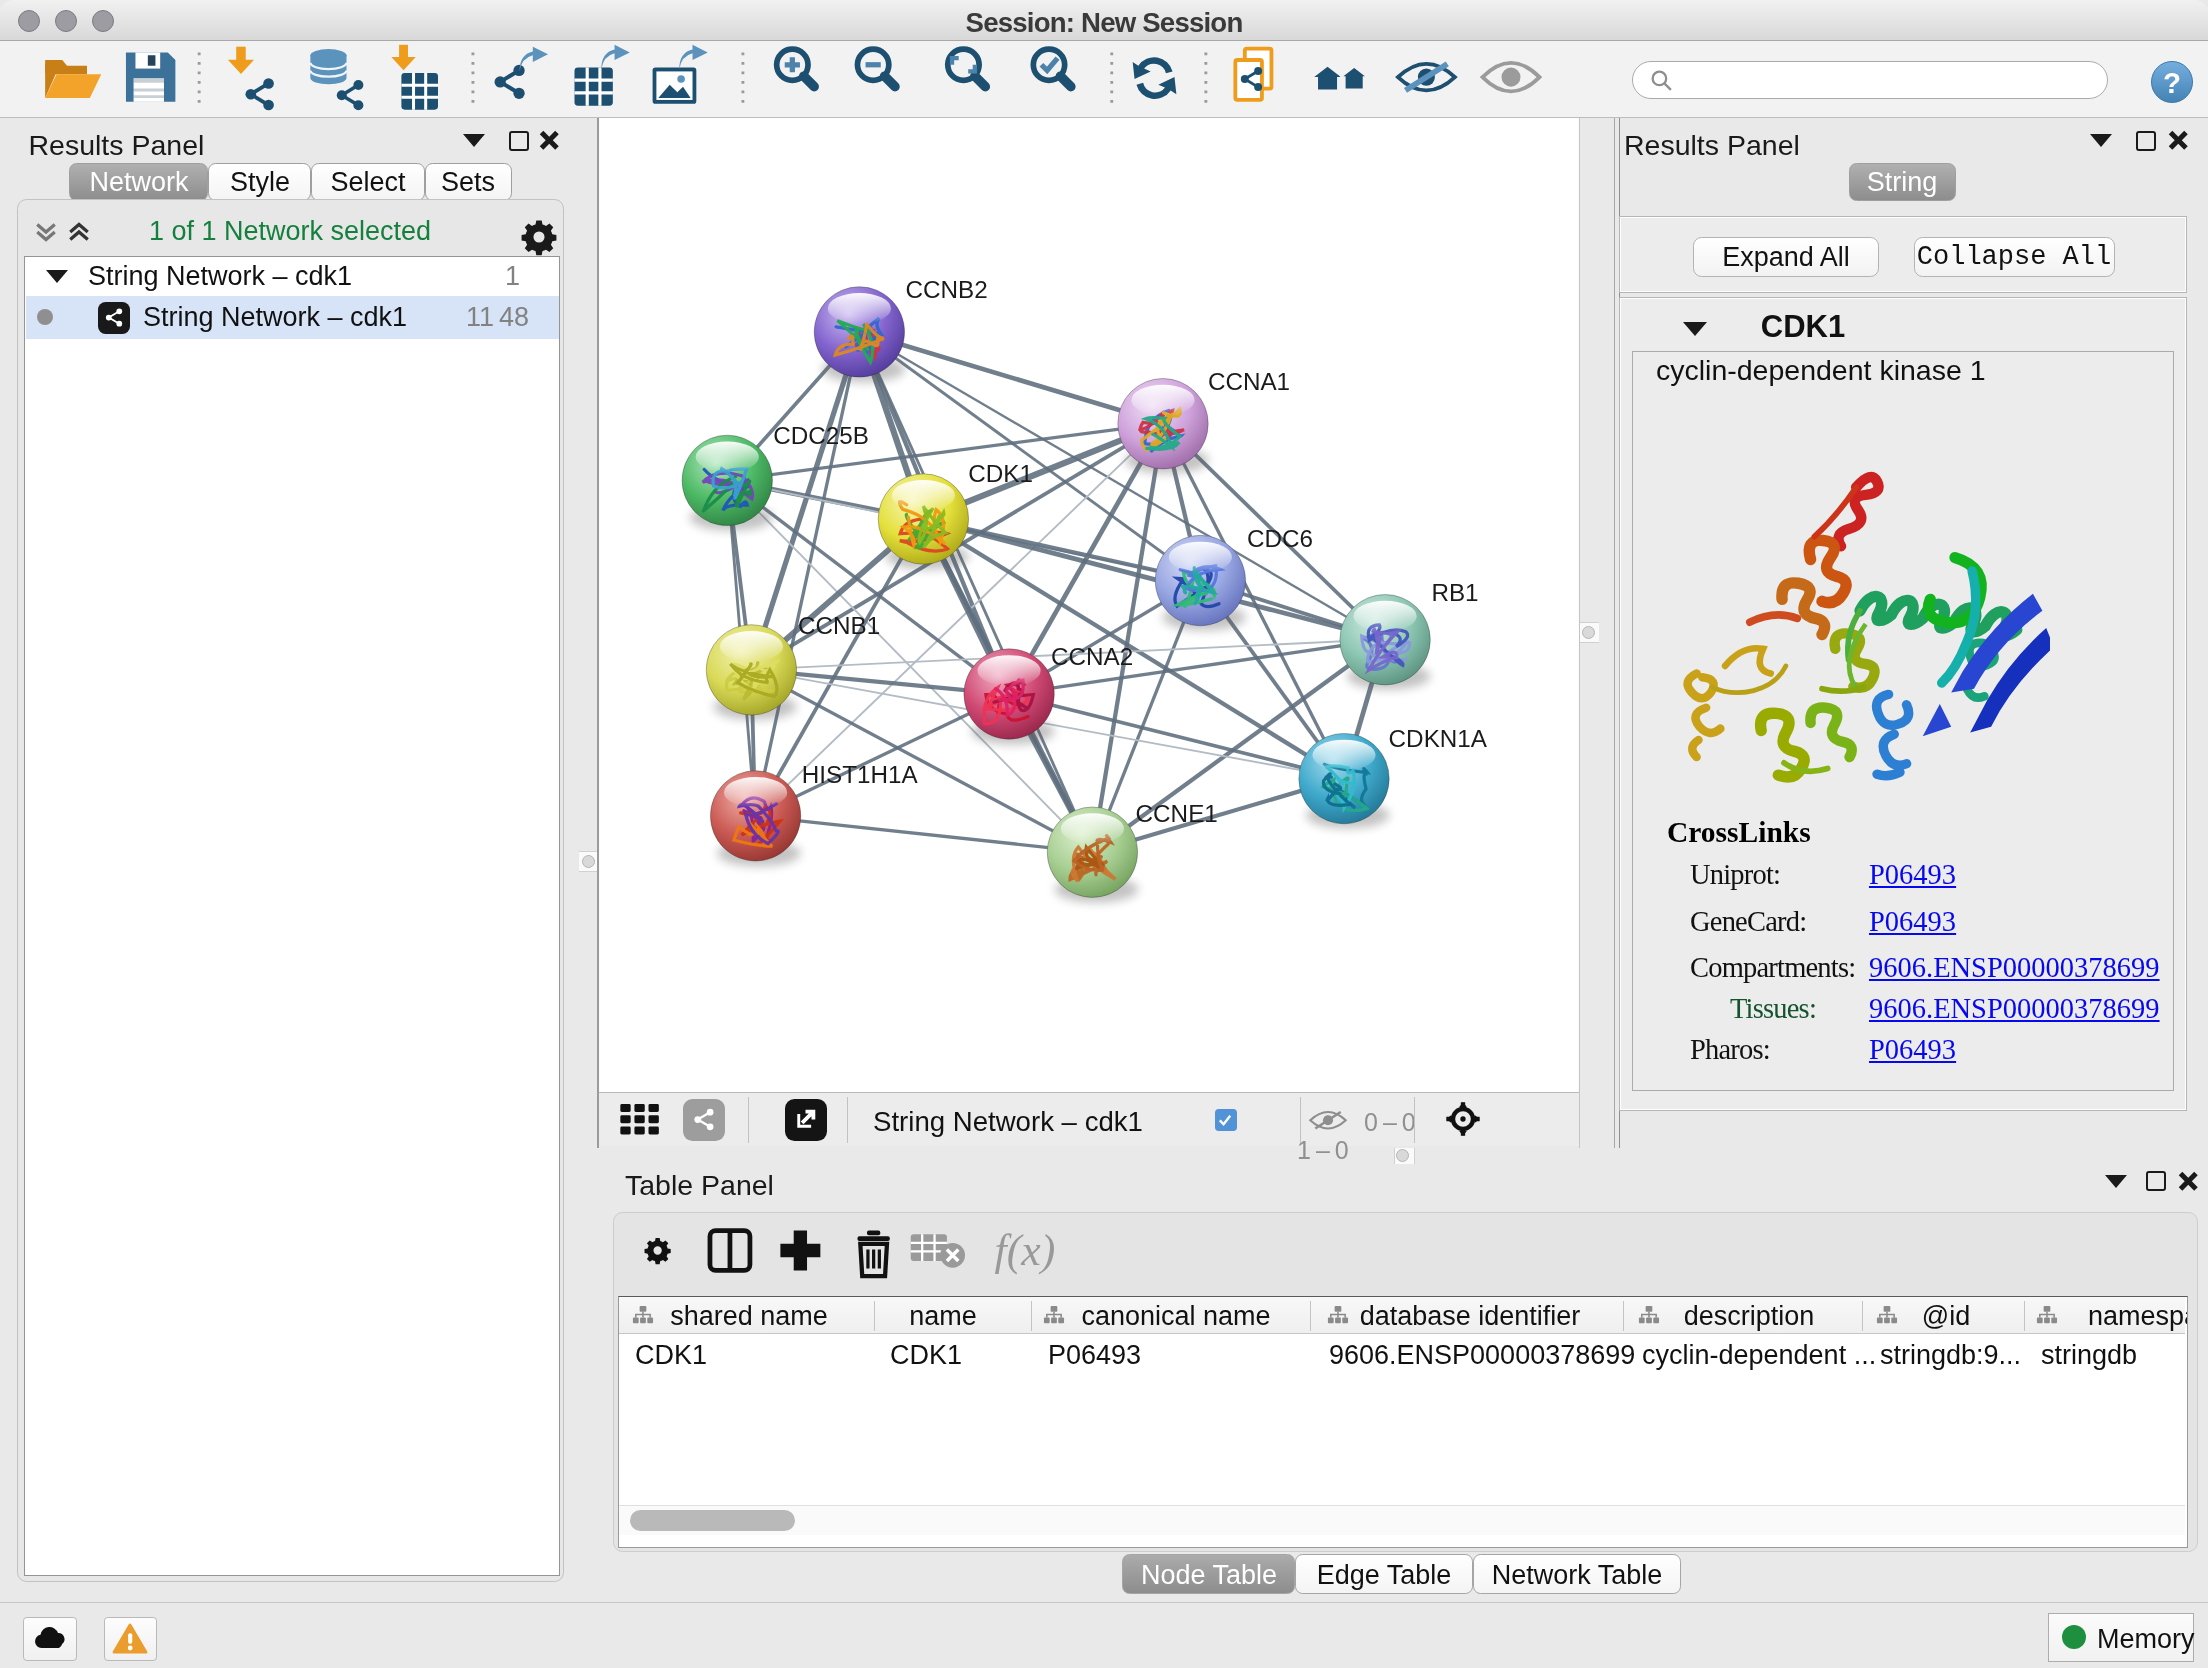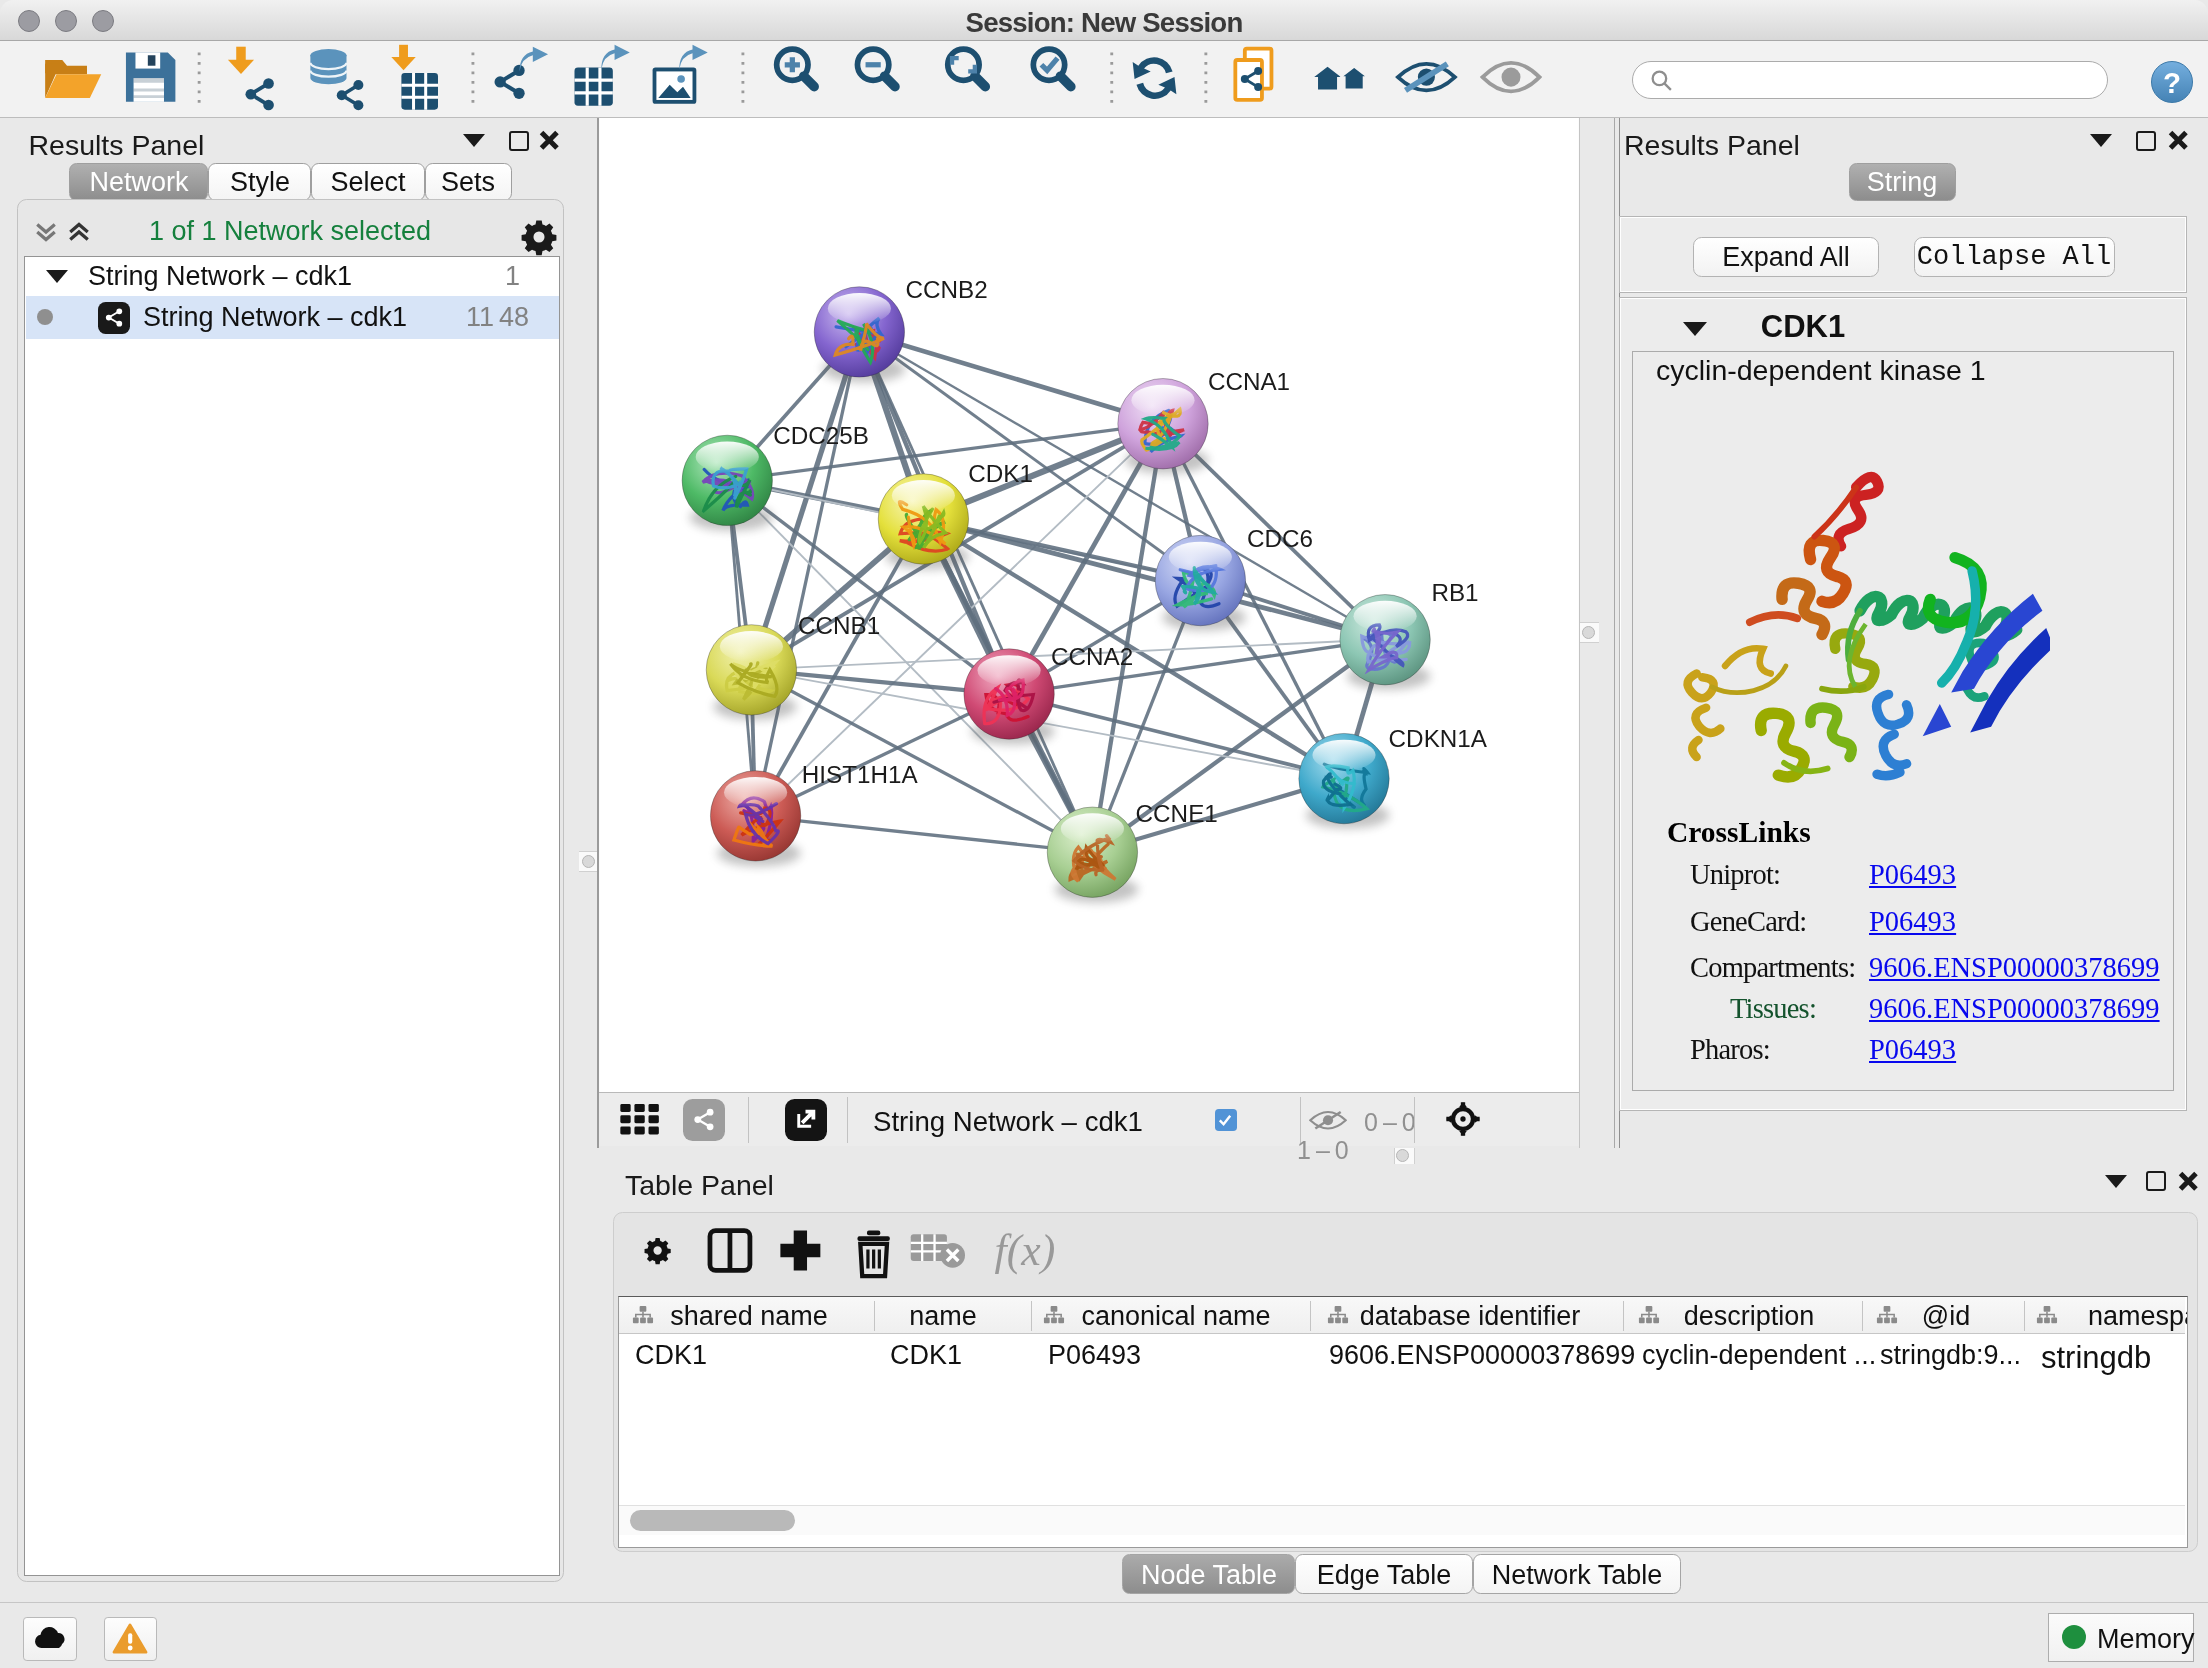--- a/index.html
+++ b/index.html
@@ -637,21 +637,21 @@
 <div style="position:absolute;left:851px;top:5.7px;font-size:27px;color:#111;font-weight:normal;font-family:'Liberation Sans',sans-serif;white-space:nowrap;line-height:1;transform:translateX(-50%);">database identifier</div>
 <div style="position:absolute;left:1130px;top:5.7px;font-size:27px;color:#111;font-weight:normal;font-family:'Liberation Sans',sans-serif;white-space:nowrap;line-height:1;transform:translateX(-50%);">description</div>
 <div style="position:absolute;left:1327px;top:5.7px;font-size:27px;color:#111;font-weight:normal;font-family:'Liberation Sans',sans-serif;white-space:nowrap;line-height:1;transform:translateX(-50%);">@id</div>
 <div style="position:absolute;left:1469px;top:5.7px;font-size:27px;color:#111;font-weight:normal;font-family:'Liberation Sans',sans-serif;white-space:nowrap;line-height:1;">namespace</div>
 <div style="position:absolute;left:16px;top:45px;font-size:27px;color:#111;font-weight:normal;font-family:'Liberation Sans',sans-serif;white-space:nowrap;line-height:1;">CDK1</div>
 <div style="position:absolute;left:271px;top:45px;font-size:27px;color:#111;font-weight:normal;font-family:'Liberation Sans',sans-serif;white-space:nowrap;line-height:1;">CDK1</div>
 <div style="position:absolute;left:429px;top:45px;font-size:27px;color:#111;font-weight:normal;font-family:'Liberation Sans',sans-serif;white-space:nowrap;line-height:1;">P06493</div>
 <div style="position:absolute;left:710px;top:45px;font-size:27px;color:#111;font-weight:normal;font-family:'Liberation Sans',sans-serif;white-space:nowrap;line-height:1;">9606.ENSP00000378699</div>
 <div style="position:absolute;left:1023px;top:45px;font-size:27px;color:#111;font-weight:normal;font-family:'Liberation Sans',sans-serif;white-space:nowrap;line-height:1;">cyclin-dependent ...</div>
 <div style="position:absolute;left:1261px;top:45px;font-size:27px;color:#111;font-weight:normal;font-family:'Liberation Sans',sans-serif;white-space:nowrap;line-height:1;">stringdb:9...</div>
-<div style="position:absolute;left:1422px;top:45px;font-size:31px;color:#111;font-weight:normal;font-family:'Liberation Sans',sans-serif;white-space:nowrap;line-height:1;">stringdb</div>
+<div style="position:absolute;left:1422px;top:45px;font-size:27px;color:#111;font-weight:normal;font-family:'Liberation Sans',sans-serif;white-space:nowrap;line-height:1;">stringdb</div>
 <div style="position:absolute;left:0;top:208px;width:1566px;height:30px;background:#fafafa;border-top:1px solid #e0e0e0"></div>
 <div style="position:absolute;left:11.4px;top:213px;width:165px;height:21px;background:#b9b9b9;border-radius:10.5px"></div>
 </div>
 <div style="position:absolute;left:1122px;top:1554px;width:173px;height:40px;background:linear-gradient(#ababab,#8d8d8d);border:1px solid #a5a5a5;border-radius:7.6px"></div>
 <div style="position:absolute;left:1209px;top:1562px;font-size:27px;color:#fff;font-weight:normal;font-family:'Liberation Sans',sans-serif;white-space:nowrap;line-height:1;transform:translateX(-50%);">Node Table</div>
 <div style="position:absolute;left:1295px;top:1554px;width:178px;height:40px;background:linear-gradient(#ffffff,#f4f4f4);border:1px solid #a5a5a5;border-radius:7.6px"></div>
 <div style="position:absolute;left:1384px;top:1562px;font-size:27px;color:#111;font-weight:normal;font-family:'Liberation Sans',sans-serif;white-space:nowrap;line-height:1;transform:translateX(-50%);">Edge Table</div>
 <div style="position:absolute;left:1473px;top:1554px;width:208px;height:40px;background:linear-gradient(#ffffff,#f4f4f4);border:1px solid #a5a5a5;border-radius:7.6px"></div>
 <div style="position:absolute;left:1577px;top:1562px;font-size:27px;color:#111;font-weight:normal;font-family:'Liberation Sans',sans-serif;white-space:nowrap;line-height:1;transform:translateX(-50%);">Network Table</div>
 <div style="position:absolute;left:0;top:1602px;width:2208px;height:1px;background:#c6c6c6"></div>

